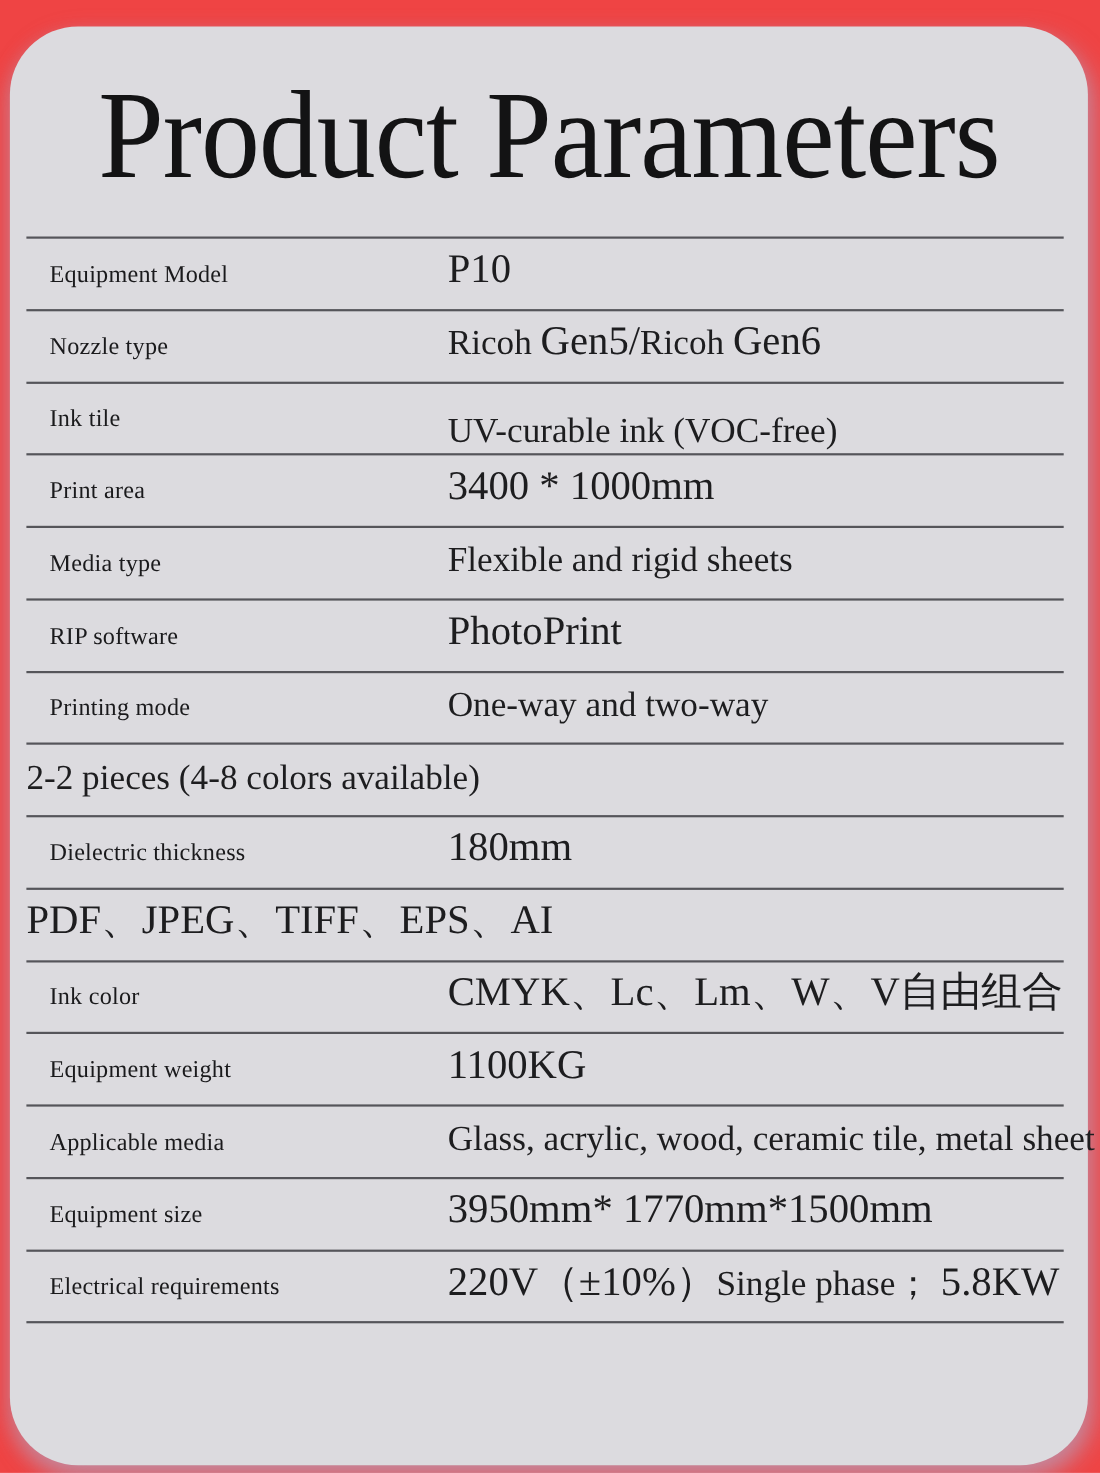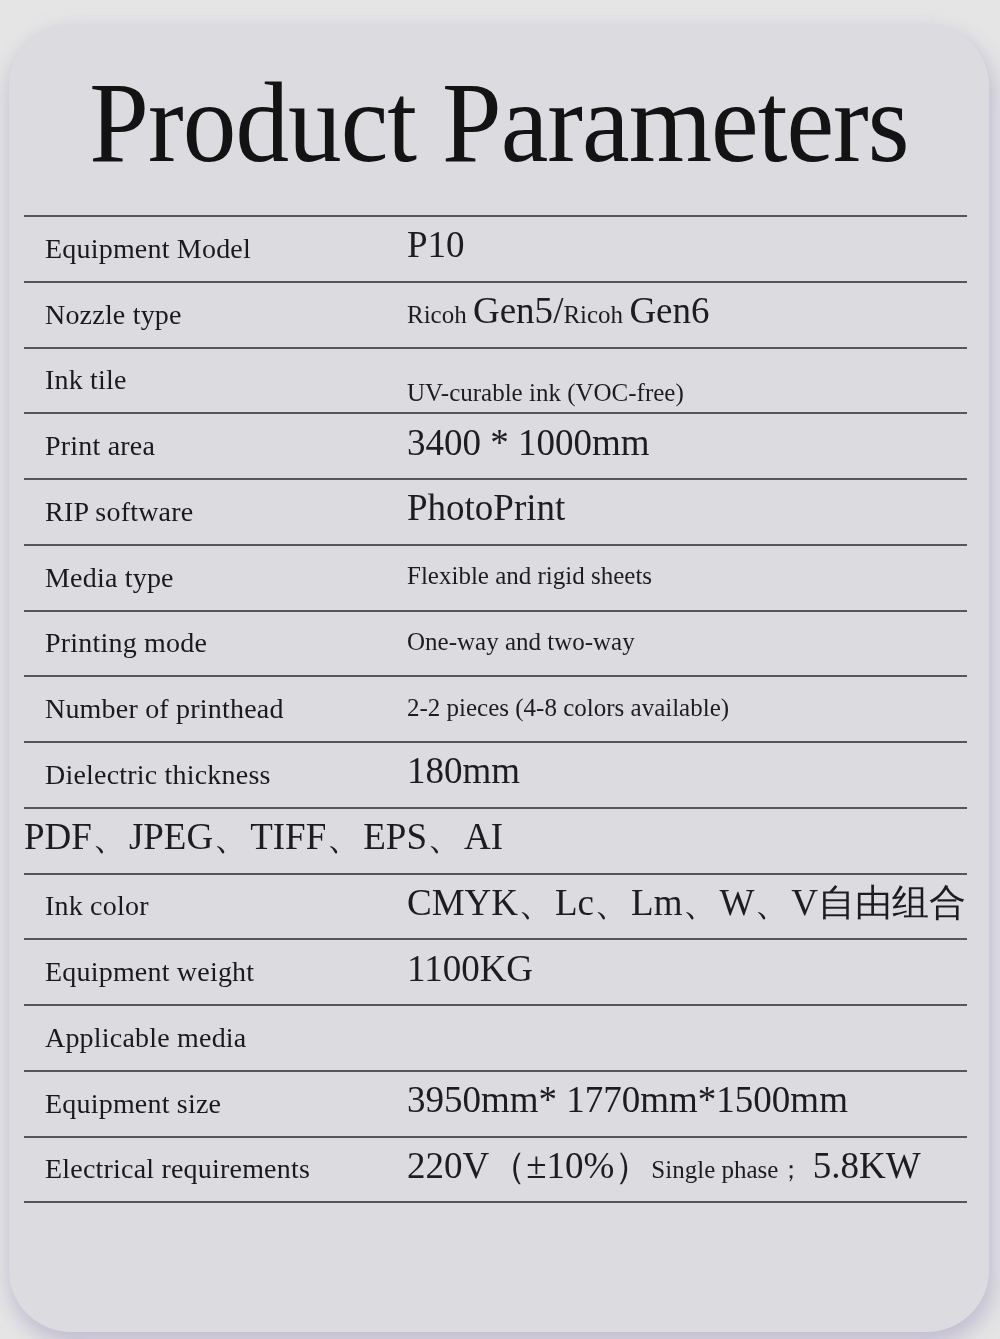--- a/index.html
+++ b/index.html
@@ -8,21 +8,21 @@
     background: #ffffff;
     width: 1000px;
     height: 1339px;
     font-family: "Liberation Serif", "DejaVu Serif", serif;
     overflow: hidden;
   }
   .stage {
     position: relative;
     width: 1000px;
     height: 1339px;
-    background: #e5e5e5;
+    background: #ef4444;
   }
   .card {
     position: absolute;
     left: 9px;
     top: 24px;
     width: 980px;
     height: 1308px;
     background: #dcdbdf;
     border-radius: 62px;
     box-shadow: 6px 10px 22px rgba(176, 170, 200, 0.55),
@@ -58,33 +58,33 @@
     align-items: center;
   }
   .p-end {
     border-top: 2px solid #55555a;
     height: 0;
   }
   .cell-label {
     flex: 0 0 383px;
     box-sizing: border-box;
     padding-left: 21px;
-    font-size: 28px;
+    font-size: 22px;
     color: #1a1a1c;
     letter-spacing: 0.2px;
     white-space: nowrap;
   }
   .cell-value {
     flex: 1 1 auto;
     color: #1d1d1f;
     line-height: 28px;
     white-space: nowrap;
   }
   .vp-lg { font-size: 37px; }
-  .vp-sm { font-size: 25px; }
+  .vp-sm { font-size: 32px; }
 </style>
 </head>
 <body>
 
 <div class="stage">
   <div class="card">
     <h1 class="title">Product Parameters</h1>
     <div class="param-table">
         <div class="p-row">
           <div class="cell-label">Equipment Model</div>
@@ -96,52 +96,52 @@
         </div>
         <div class="p-row">
           <div class="cell-label">Ink tile</div>
           <div class="cell-value"><br><span class="vp-sm">UV-curable ink (VOC-free)</span></div>
         </div>
         <div class="p-row">
           <div class="cell-label">Print area</div>
           <div class="cell-value"><span class="vp-lg">3400 * 1000mm</span></div>
         </div>
         <div class="p-row">
+          <div class="cell-label">Media type</div>
+          <div class="cell-value"><span class="vp-sm">Flexible and rigid sheets</span></div>
+        </div>
+        <div class="p-row">
           <div class="cell-label">RIP software</div>
           <div class="cell-value"><span class="vp-lg">PhotoPrint</span></div>
-        </div>
-        <div class="p-row">
-          <div class="cell-label">Media type</div>
-          <div class="cell-value"><span class="vp-sm">Flexible and rigid sheets</span></div>
         </div>
         <div class="p-row">
           <div class="cell-label">Printing mode</div>
           <div class="cell-value"><span class="vp-sm">One-way and two-way</span></div>
         </div>
         <div class="p-row">
-          <div class="cell-label">Number of printhead</div>
           <div class="cell-value"><span class="vp-sm">2-2 pieces (4-8 colors available)</span></div>
         </div>
         <div class="p-row">
           <div class="cell-label">Dielectric thickness</div>
           <div class="cell-value"><span class="vp-lg">180mm</span></div>
         </div>
         <div class="p-row">
           <div class="cell-value"><span class="vp-lg">PDF、JPEG、TIFF、EPS、AI</span></div>
         </div>
         <div class="p-row">
           <div class="cell-label">Ink color</div>
           <div class="cell-value"><span class="vp-lg">CMYK、Lc、Lm、W、V自由组合</span></div>
         </div>
         <div class="p-row">
           <div class="cell-label">Equipment weight</div>
           <div class="cell-value"><span class="vp-lg">1100KG</span></div>
         </div>
         <div class="p-row">
           <div class="cell-label">Applicable media</div>
+          <div class="cell-value"><span class="vp-sm">Glass, acrylic, wood, ceramic tile, metal sheet</span></div>
         </div>
         <div class="p-row">
           <div class="cell-label">Equipment size</div>
           <div class="cell-value"><span class="vp-lg">3950mm* 1770mm*1500mm</span></div>
         </div>
         <div class="p-row">
           <div class="cell-label">Electrical requirements</div>
           <div class="cell-value"><span class="vp-lg">220V（±10%）</span><span class="vp-sm">Single phase；</span><span class="vp-lg"> 5.8KW</span></div>
         </div>
         <div class="p-end"></div>

